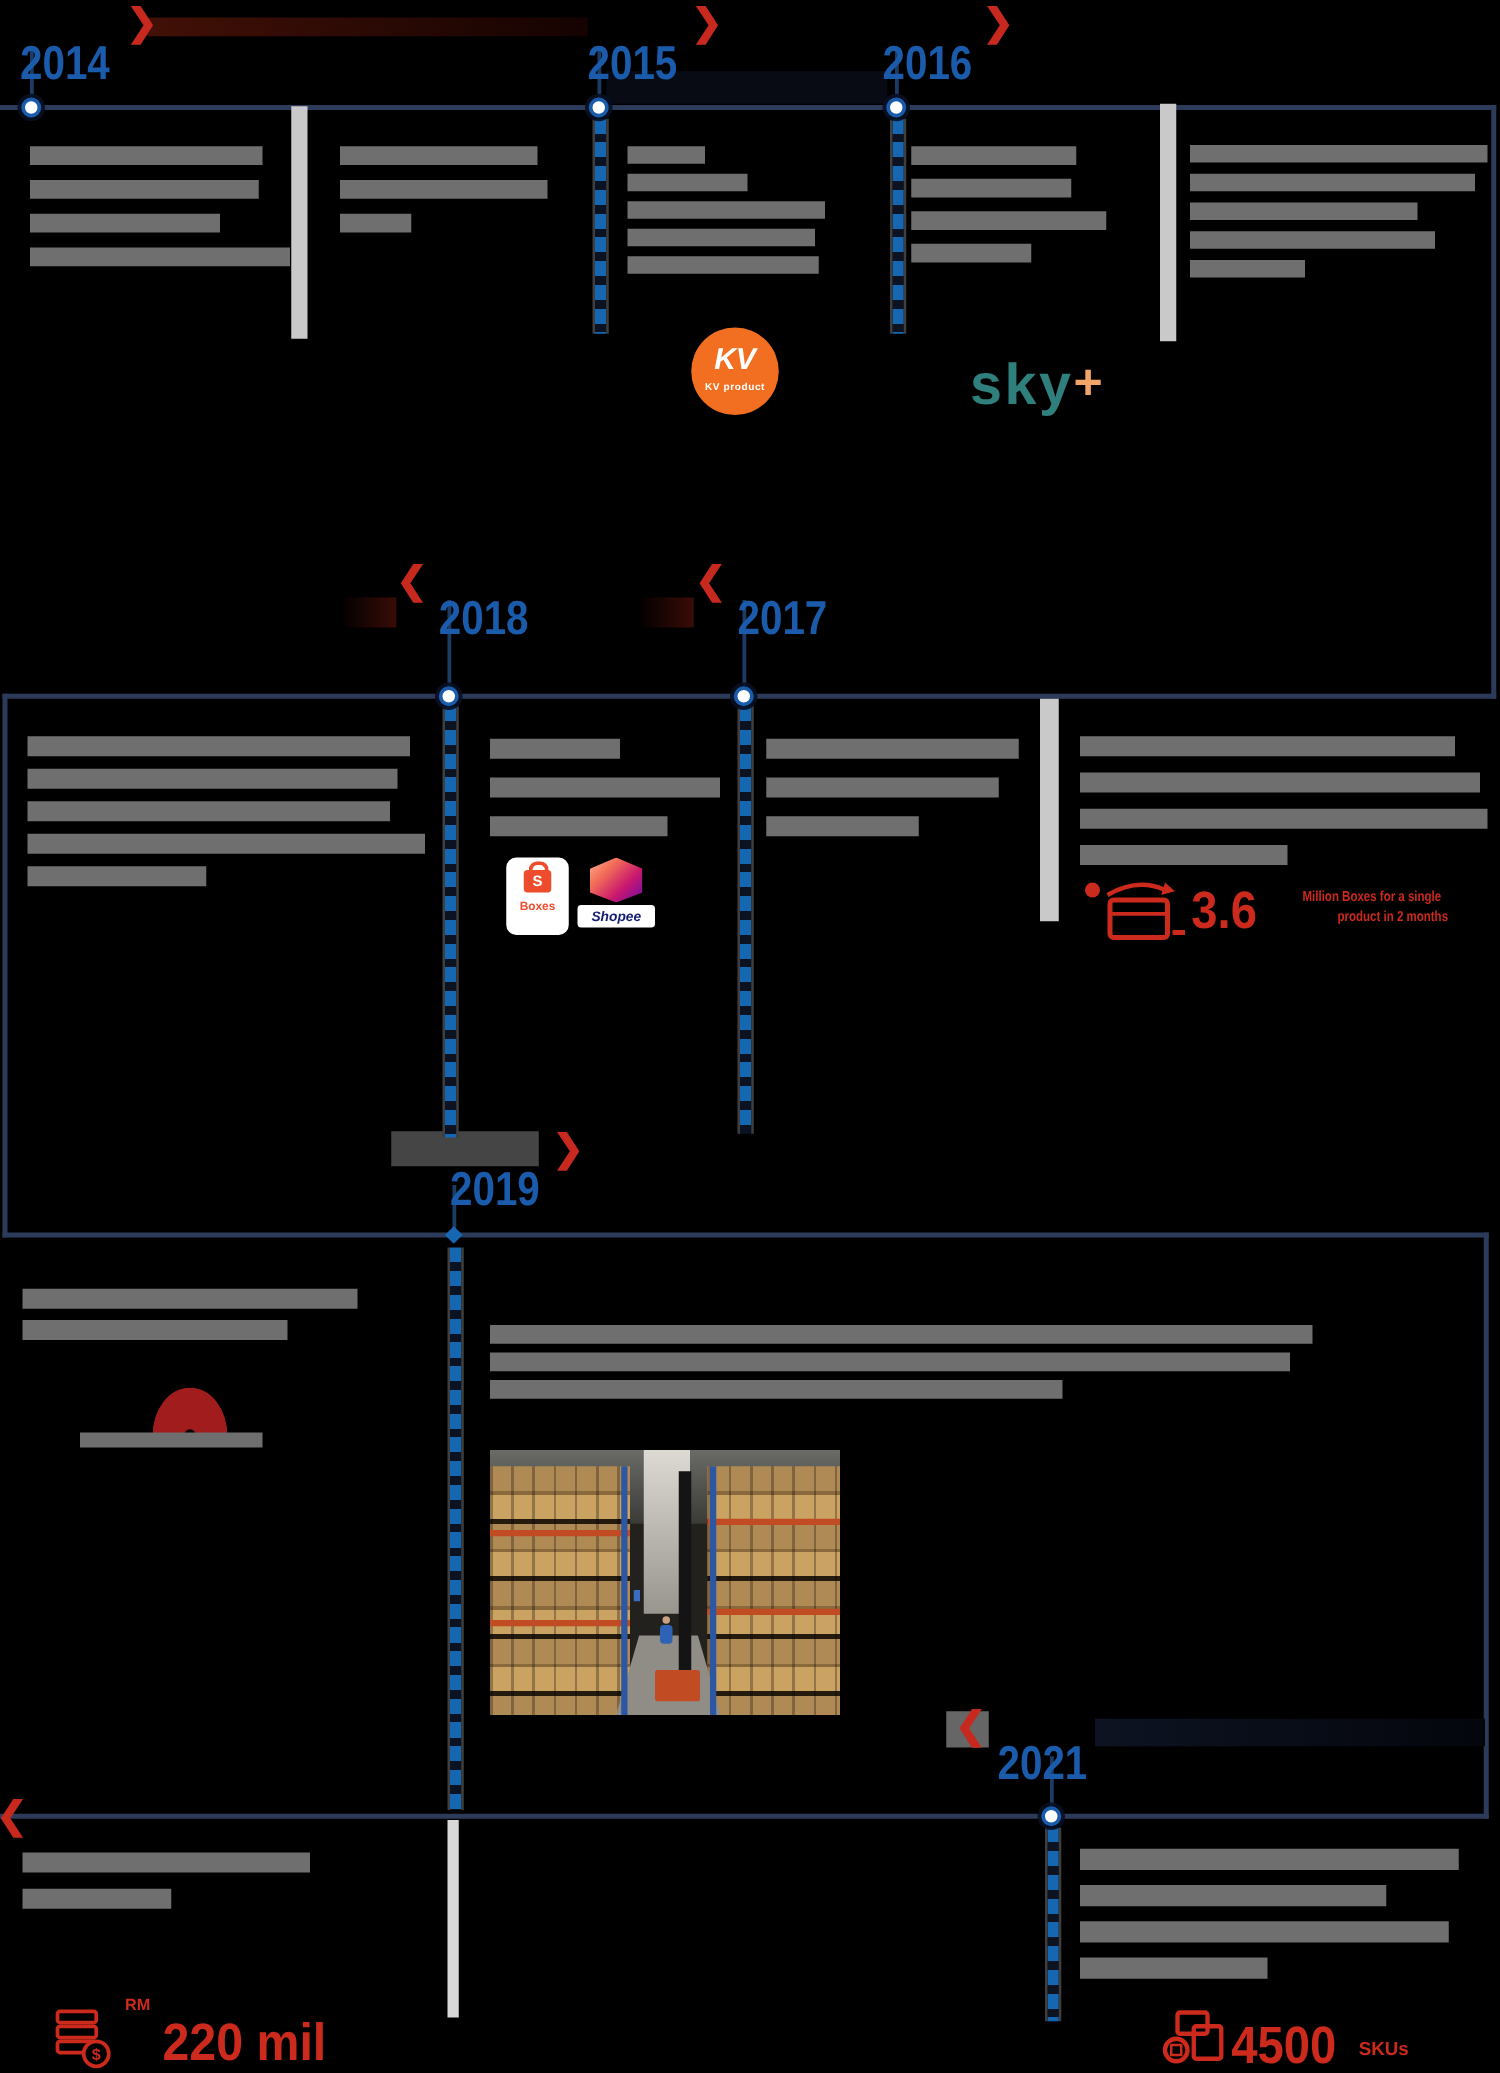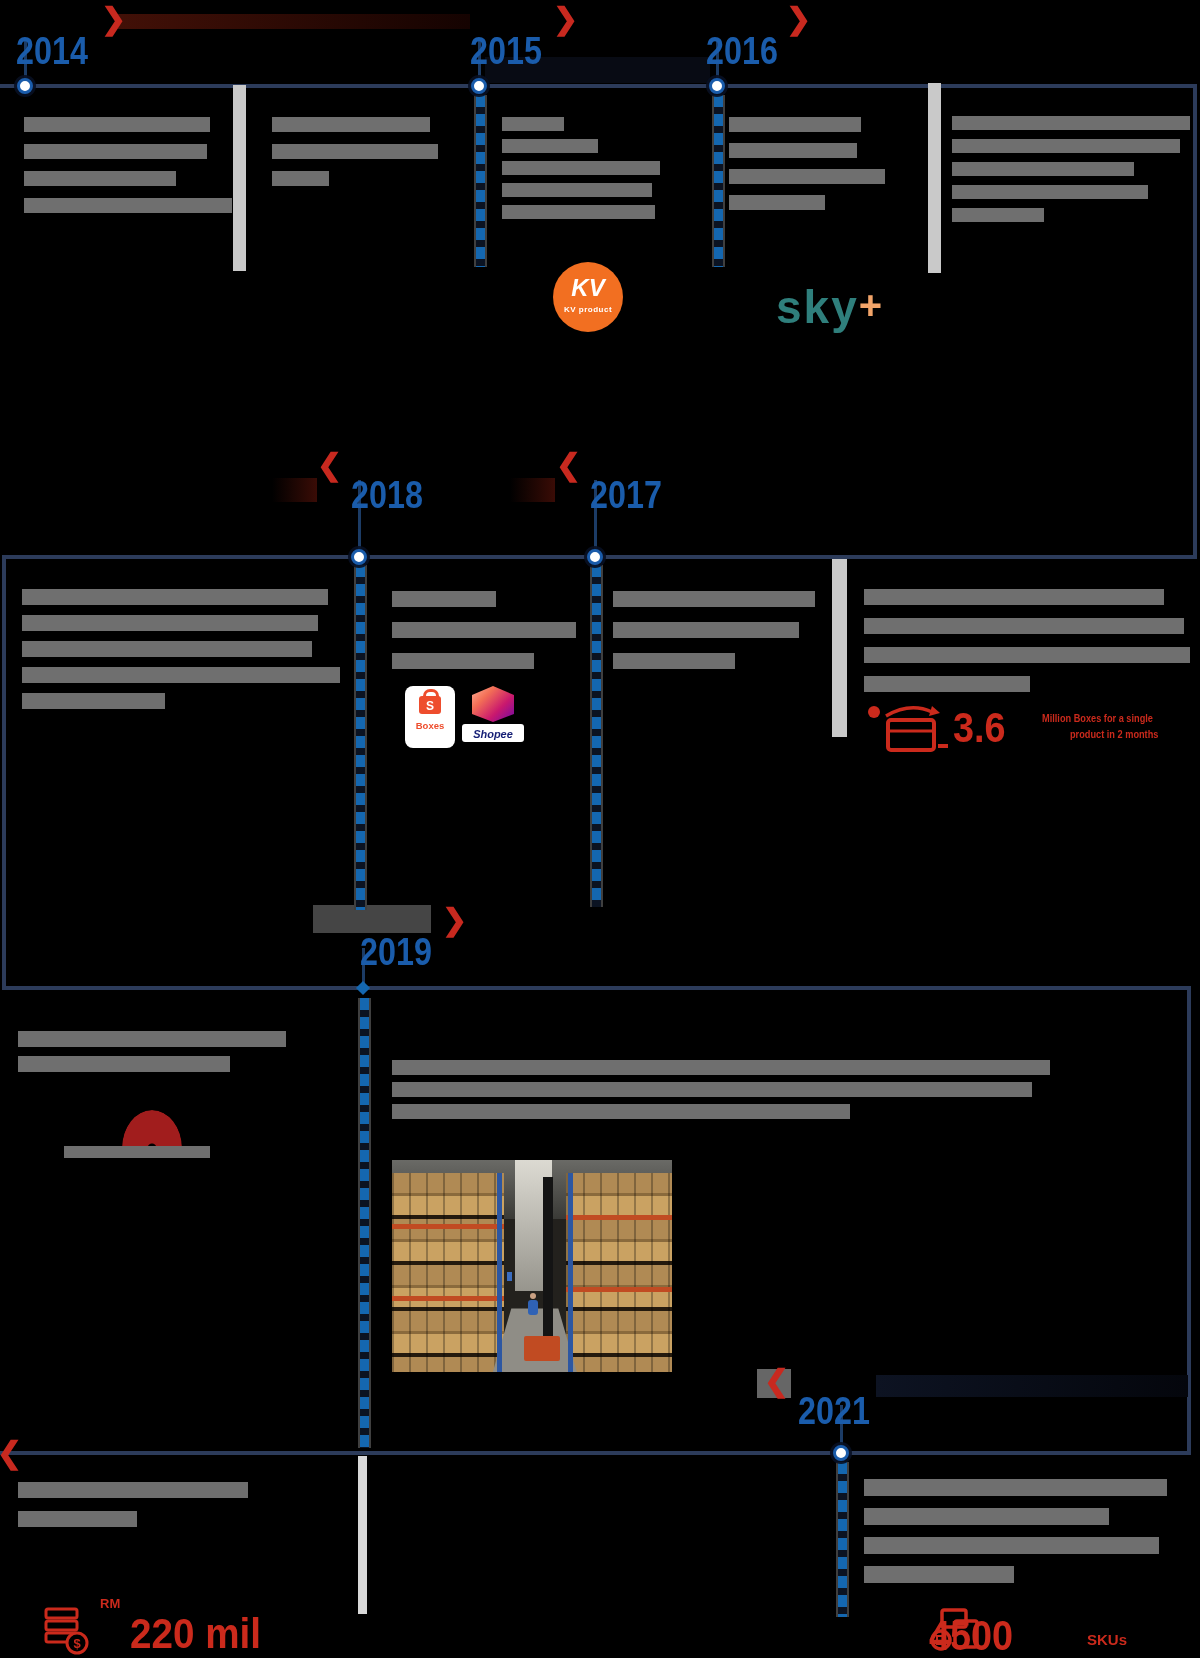--- a/index.html
+++ b/index.html
@@ -305,16 +305,16 @@
   <div class="bignum" style="left:130px;top:1612px;font-size:42px;line-height:44px;"><span class="cond" style="transform:scaleX(.92);">220 mil</span></div>
 
   <div class="icon" style="left:928px;top:1608px;">
     <svg width="54" height="46" viewBox="0 0 54 46">
       <rect x="14" y="2" width="24" height="17" rx="2" fill="none" stroke="#cb2a1c" stroke-width="3.5"></rect>
       <rect x="27" y="13" width="22" height="26" rx="2" fill="none" stroke="#cb2a1c" stroke-width="3.5"></rect>
       <circle cx="13" cy="32" r="9" fill="#000" stroke="#cb2a1c" stroke-width="3.5"></circle>
       <rect x="9" y="28" width="8" height="8" fill="none" stroke="#cb2a1c" stroke-width="2"></rect>
     </svg>
   </div>
-  <div class="bignum" style="left:929px;top:1614px;font-size:42px;line-height:44px;"><span class="cond" style="transform:scaleX(.9);">4500</span></div>
+  <div class="bignum" style="left:985px;top:1614px;font-size:42px;line-height:44px;"><span class="cond" style="transform:scaleX(.9);">4500</span></div>
   <div class="bignum" style="left:1087px;top:1632px;font-size:15px;line-height:16px;">SKUs</div>
 
 </div>
 
 </body></html>

